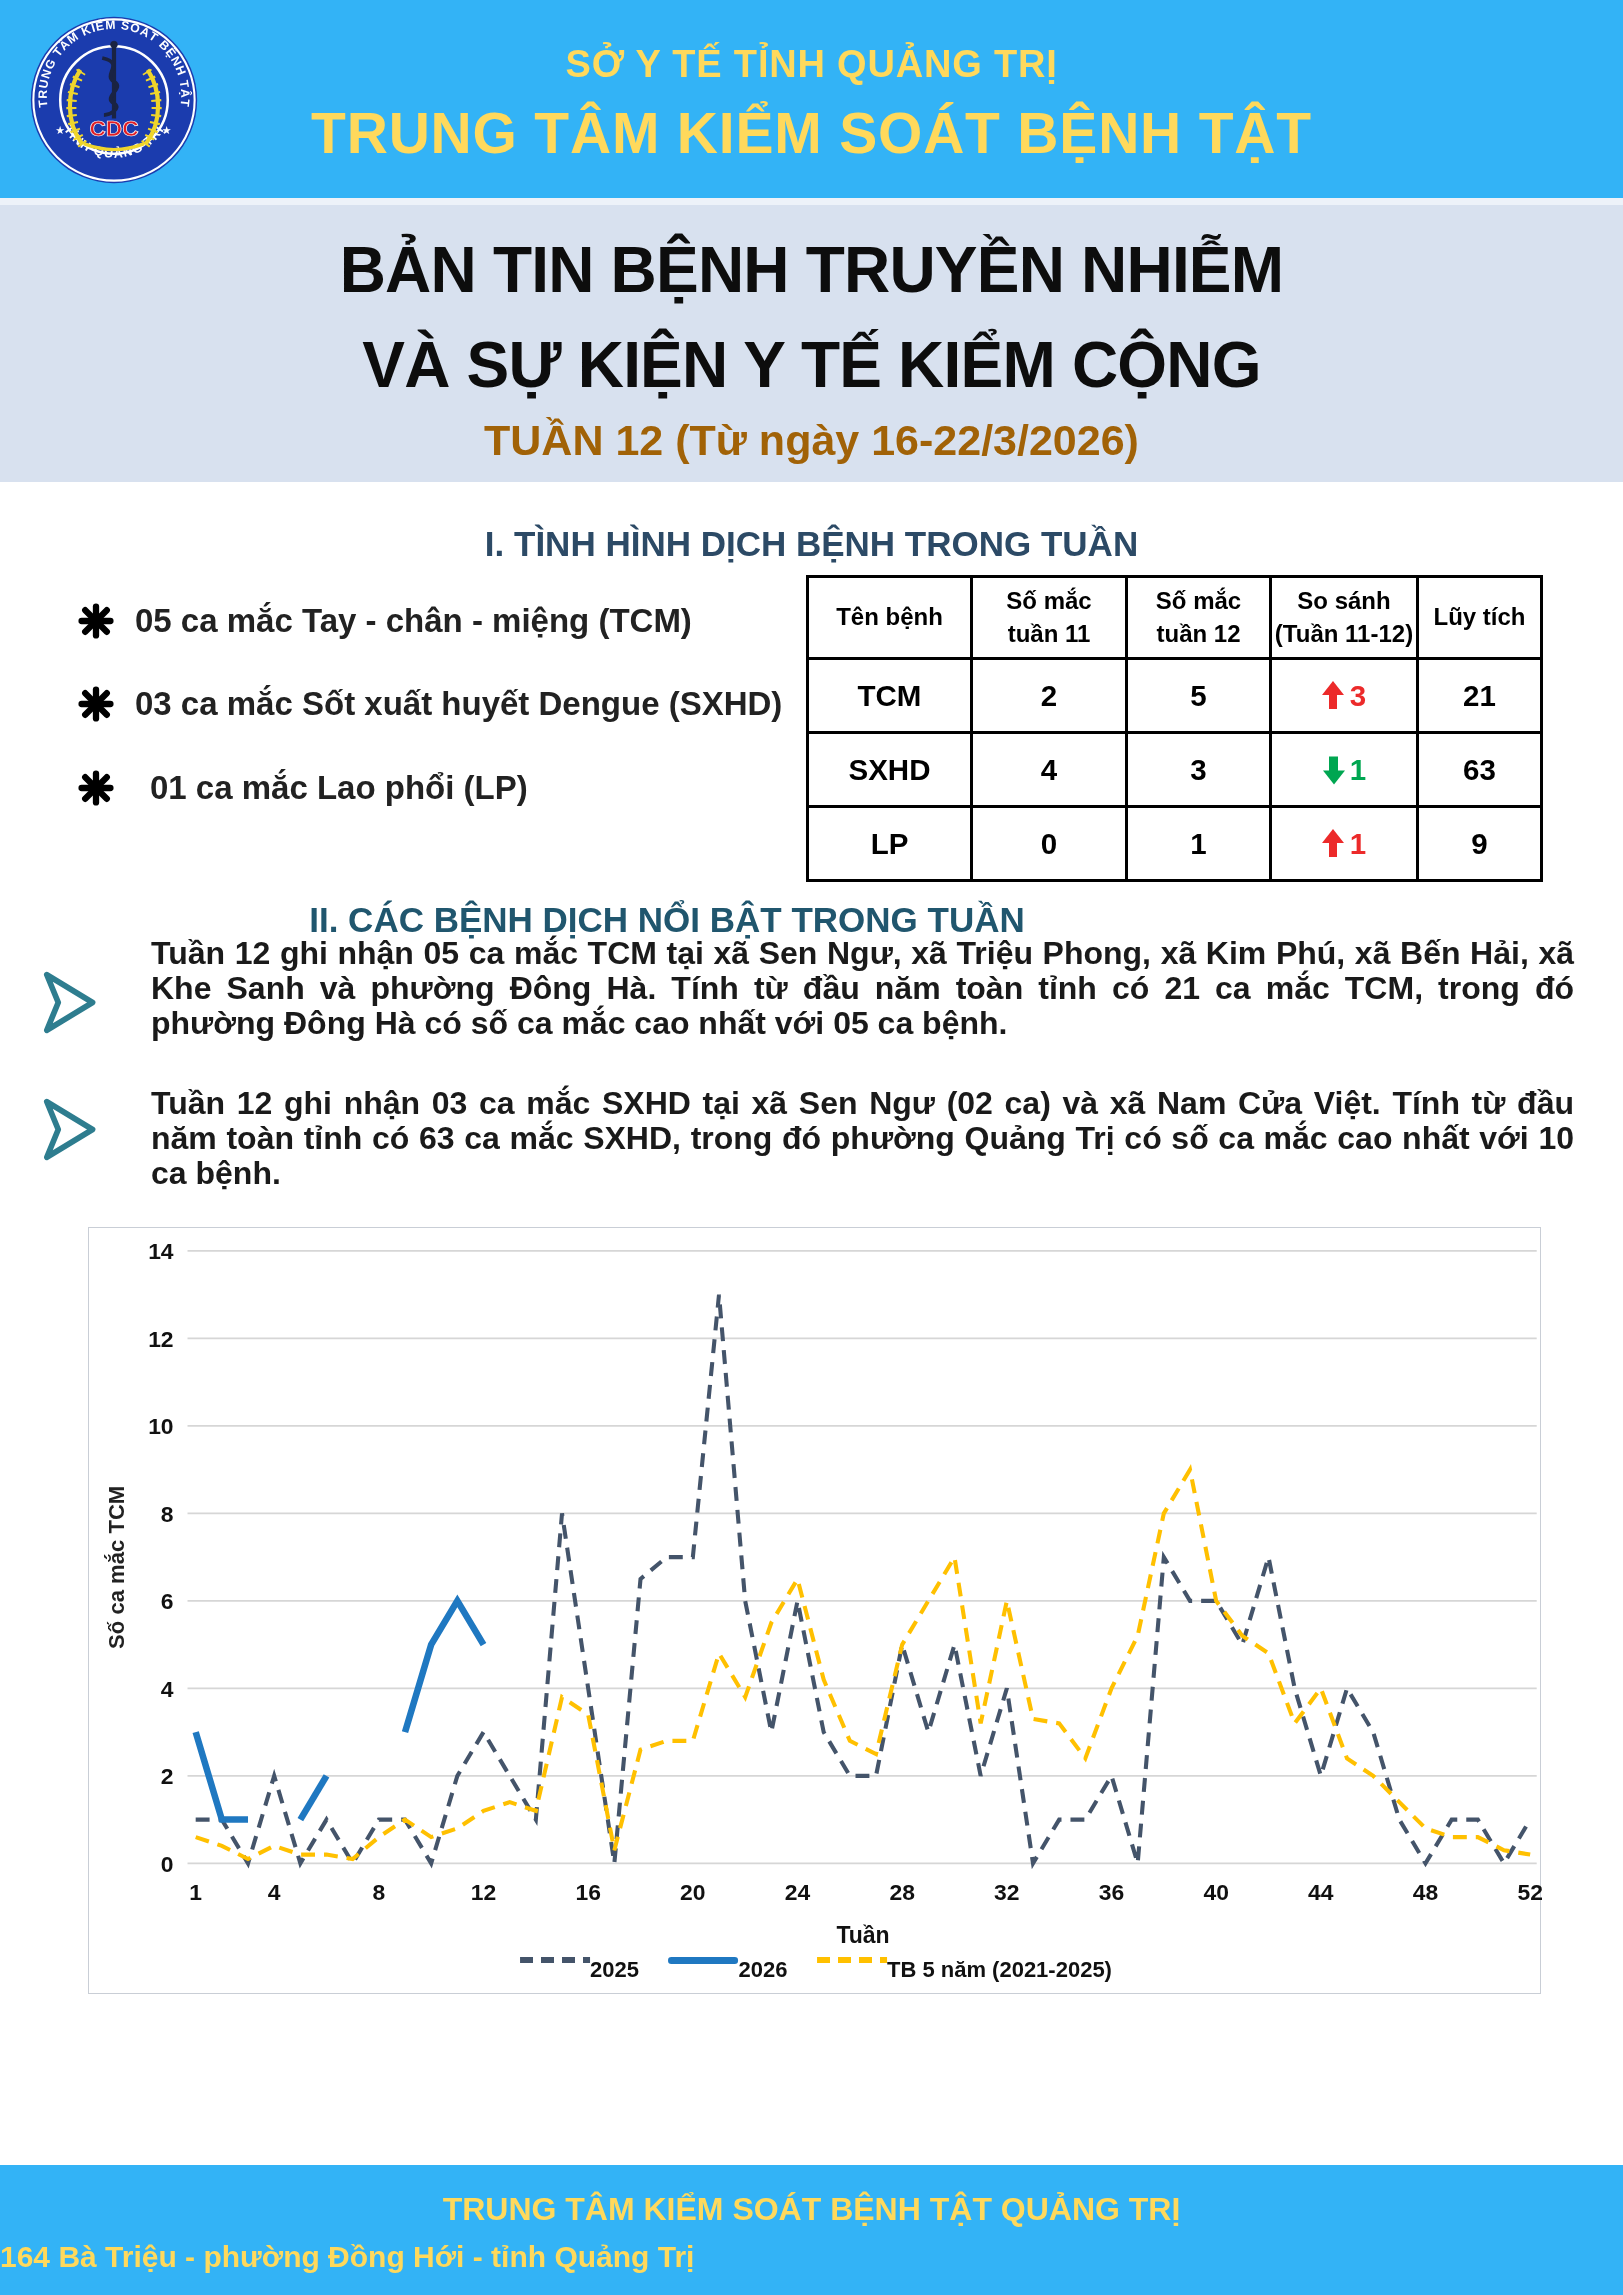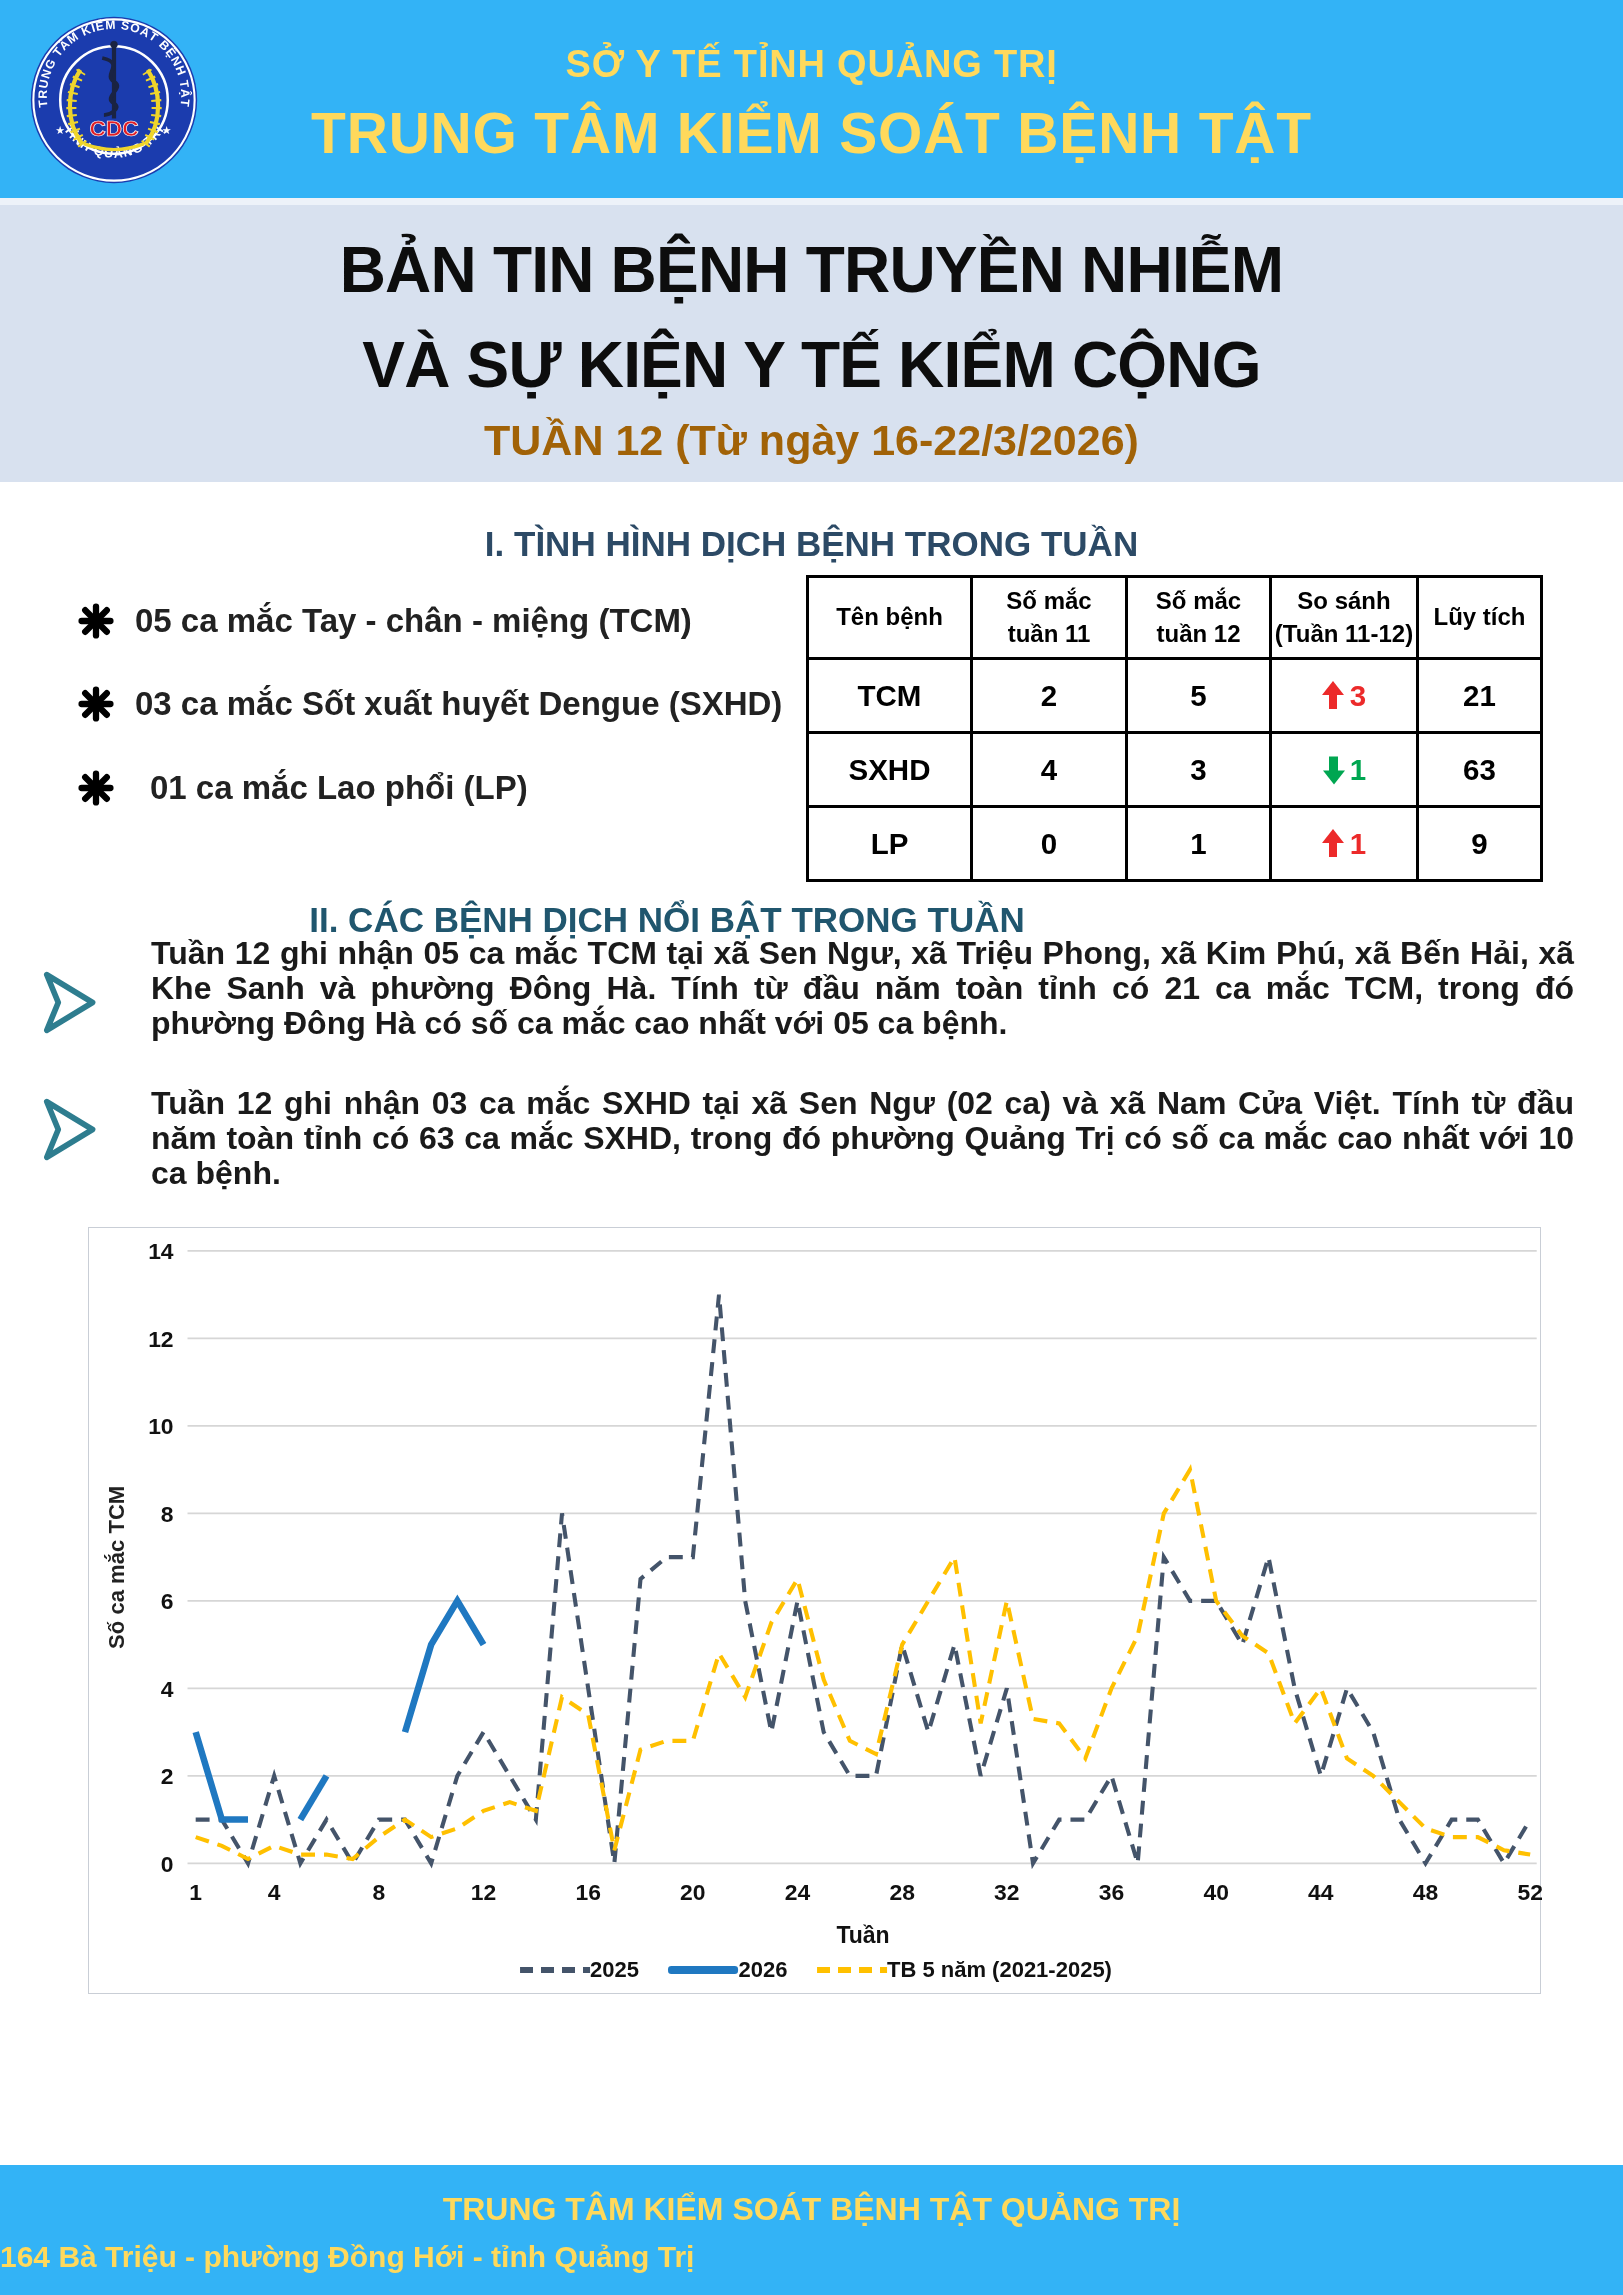--- a/index.html
+++ b/index.html
@@ -58,21 +58,21 @@
   .chev1 { top:969px; } .chev2 { top:1096px; }
 
   
   .chart-box { position:absolute; left:88px; top:1227px; width:1453px; height:767px;
                background:#ffffff; border:1.6px solid #C9CED6; }
   .chart-box svg.plot { position:absolute; left:0; top:0; }
   .x-axis-title { position:absolute; left:774px; top:694px; transform:translateX(-50%);
                   font-weight:700; font-size:23px; color:#111; }
   .legend { position:absolute; left:736px; top:729px; transform:translateX(-50%);
             display:flex; align-items:center; gap:11.5px; white-space:nowrap; }
-  .legend-item { display:flex; align-items:center; gap:0; margin-right:18px; }
+  .legend-item { display:flex; gap:0; margin-right:18px; }
   .legend-swatch { display:inline-block; width:70px; height:5.7px; }
   .legend-label { font-weight:700; font-size:22px; color:#111; }
 
   .caption { position:absolute; left:0; top:2027px; width:1623px; text-align:center;
              font-weight:700; font-size:34px; color:#0D0D0D; line-height:47px; }
 
   
   .footer { position:absolute; left:0; top:2165px; width:1623px; height:131px; background:#33B3F6; }
   .ft-line1 { position:absolute; top:26px; width:100%; text-align:center; font-weight:700; font-size:32px; color:#FFD95C; }
   .ft-line2 { position:absolute; top:75px; width:100%; text-align:left; font-weight:700; font-size:30px; color:#FFD95C; }

